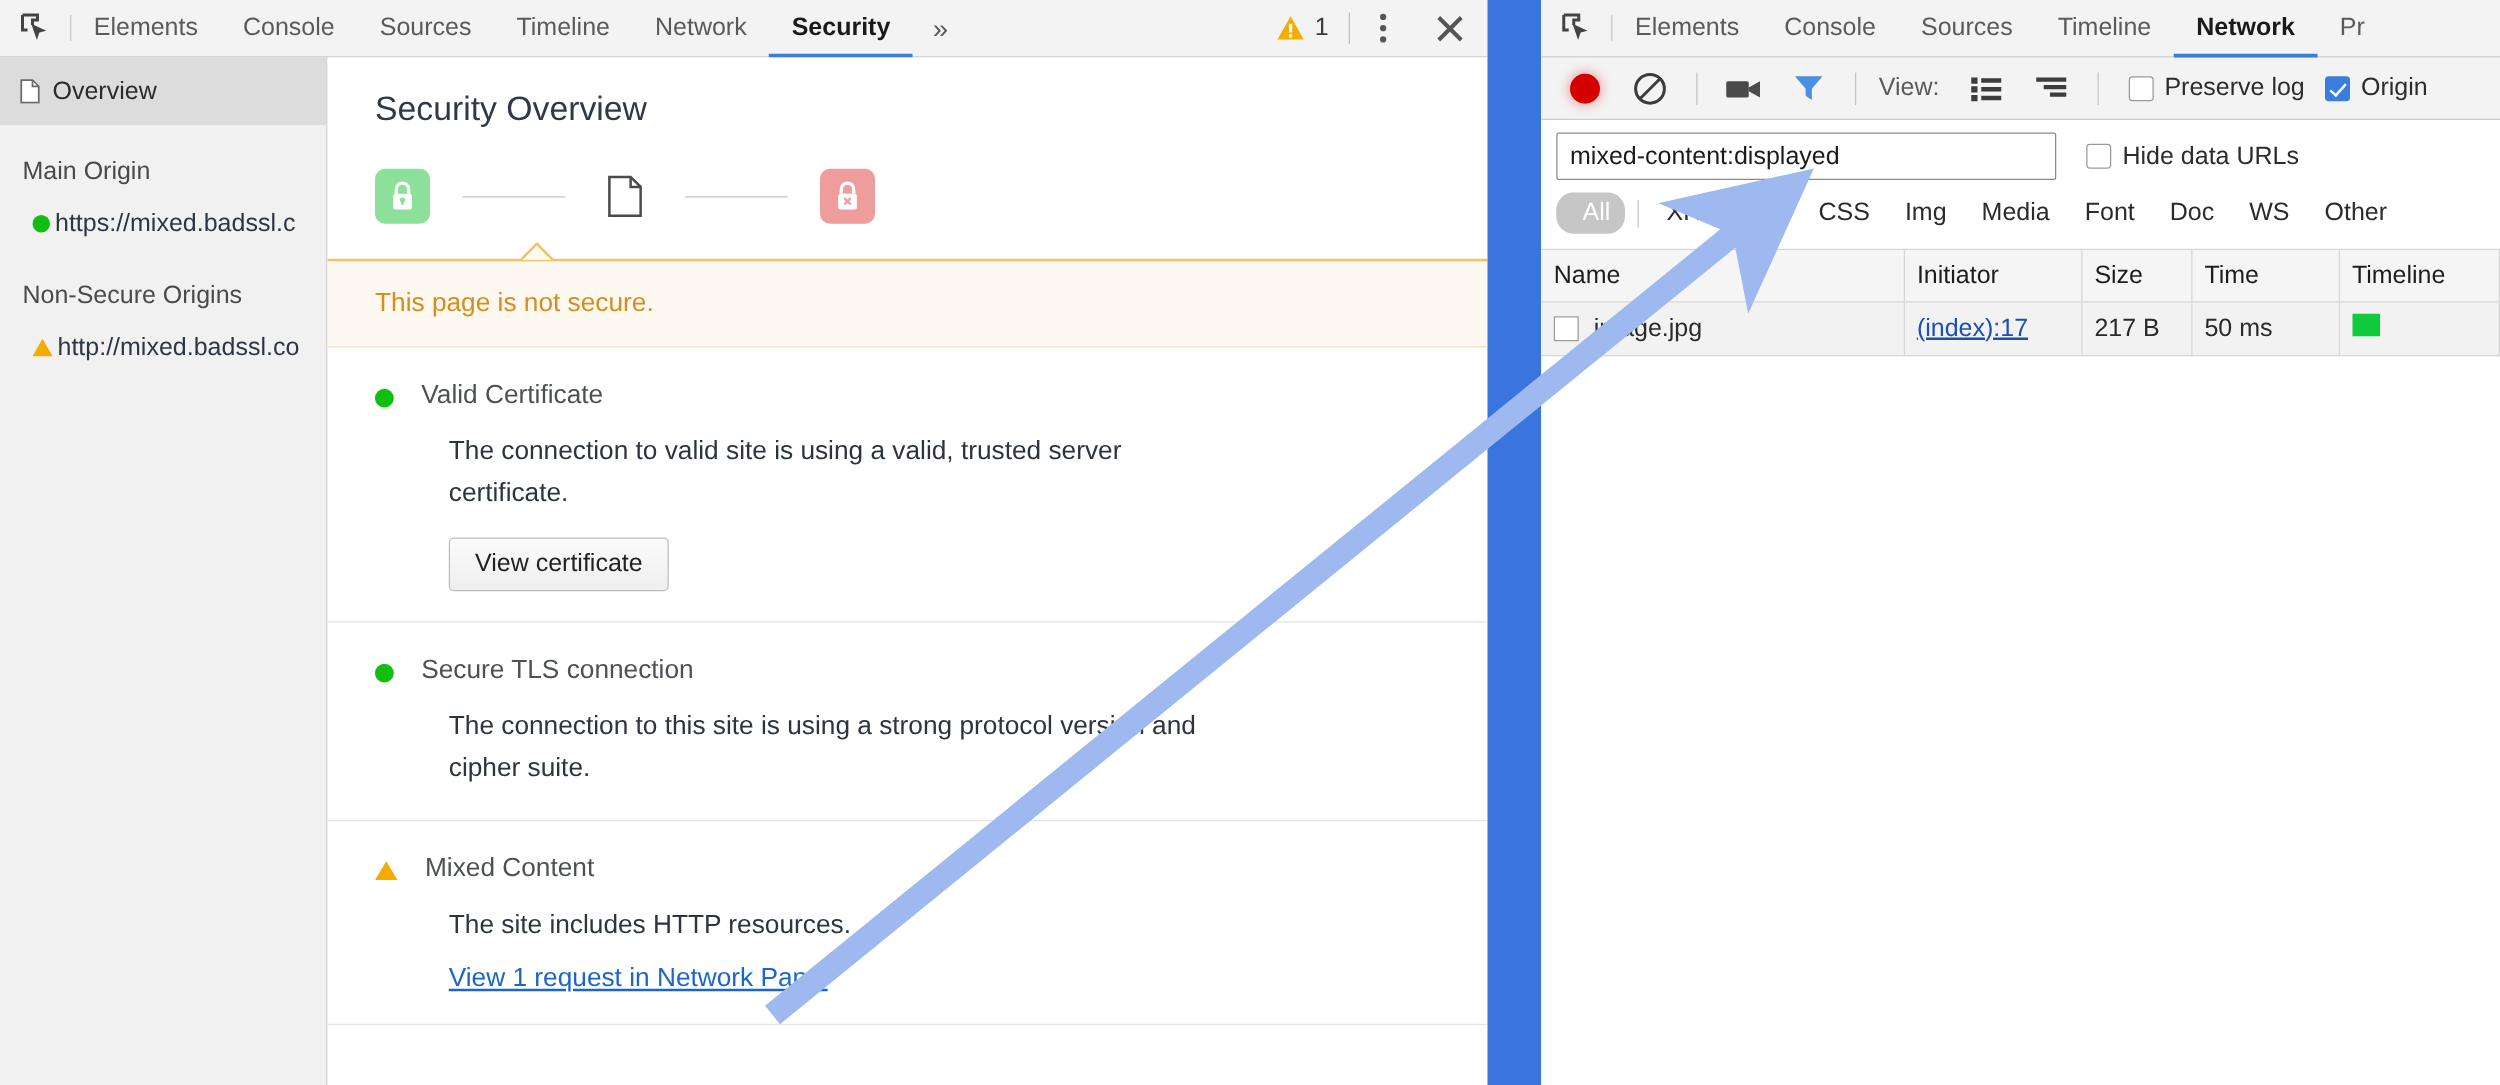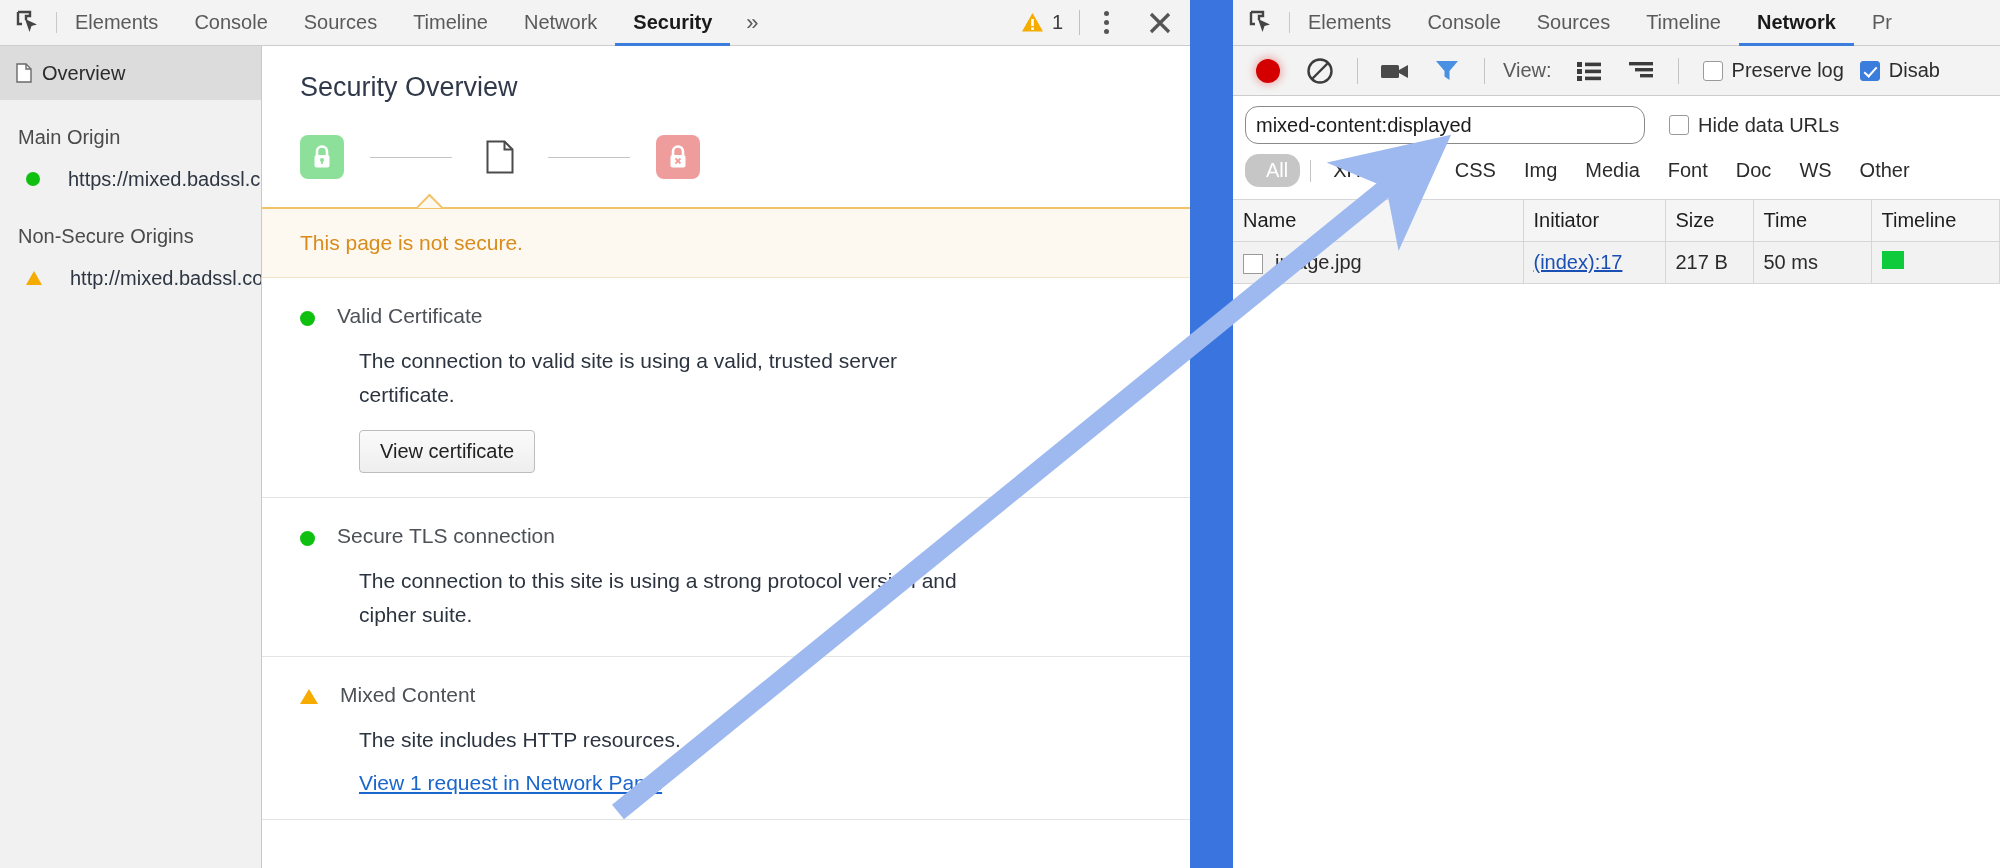--- a/index.html
+++ b/index.html
@@ -59,21 +59,21 @@
   }
   .ov-item {
     display: flex; align-items: center; gap: 10px;
     height: 54px; padding-left: 16px; background: #dcdcdc; cursor: pointer;
     font-size: 20px; color: #2b2b2b;
   }
   .sb-section {
     font-size: 20px; color: #4a4a4a; padding: 26px 0 10px 18px;
   }
   .sb-origin {
-    display: flex; align-items: center; gap: 28px; padding-left: 26px;
+    display: flex; align-items: center; gap: 4px; padding-left: 26px;
     height: 40px; font-size: 20px; color: #2d3642; cursor: pointer;
     white-space: nowrap; overflow: hidden;
   }
   .dot-green { width: 14px; height: 14px; border-radius: 50%; background: #10c010; flex:0 0 14px;}
   .tri-orange {
     width: 0; height: 0; flex: 0 0 16px;
     border-left: 8px solid transparent; border-right: 8px solid transparent;
     border-bottom: 14px solid #f6ab00;
   }
 
@@ -161,21 +161,21 @@
   .cb.checked { background: #3b7ddd; border-color: #3b7ddd; position: relative; }
   .cb.checked:after {
     content: ""; position: absolute; left: 6px; top: 2px; width: 5px; height: 11px;
     border: solid #fff; border-width: 0 2.5px 2.5px 0; transform: rotate(42deg);
   }
 
   .net-filterbar { padding: 10px 0 0 12px; background: #fff; }
   .filt-row1 { display: flex; align-items: center; gap: 0; }
   .filter-input {
     width: 400px; height: 38px; font-size: 20px; padding: 0 10px;
-    border: 1px solid #8a8a8a; border-radius: 13px; color: #1b1b1b;
+    border: 1px solid #8a8a8a; border-radius: 2px; color: #1b1b1b;
     font-family: inherit; background: #fff;
   }
   .filt-row2 { display: flex; align-items: center; gap: 0; margin-top: 10px; }
   .chip {
     font-size: 20px; color: #2b2b2b; padding: 5px 12px; border-radius: 14px;
     cursor: pointer; margin-right: 4px;
   }
   .chip.active { background: #c6c6c6; color: #fff; padding-left: 21px; }
   .chip-sep { width: 1px; height: 22px; background: #c4c4c4; margin: 0 10px 0 6px; }
 
@@ -395,21 +395,21 @@
           <rect x="12" y="14" width="13" height="3.4" fill="#3c3c3c"></rect>
         </svg>
       </div>
       <div class="tb-sep"></div>
       <div class="cbrow">
         <span class="cb"></span>
         <span>Preserve log</span>
       </div>
       <div class="cbrow">
         <span class="cb checked"></span>
-        <span>Disab</span>
+        <span>Origin</span>
       </div>
     </div>
 
     <div class="net-filterbar">
       <div class="filt-row1">
         <input class="filter-input" value="mixed-content:displayed" style="">
         <div class="cbrow" style="margin-left:24px;">
           <span class="cb"></span>
           <span>Hide data URLs</span>
         </div>

